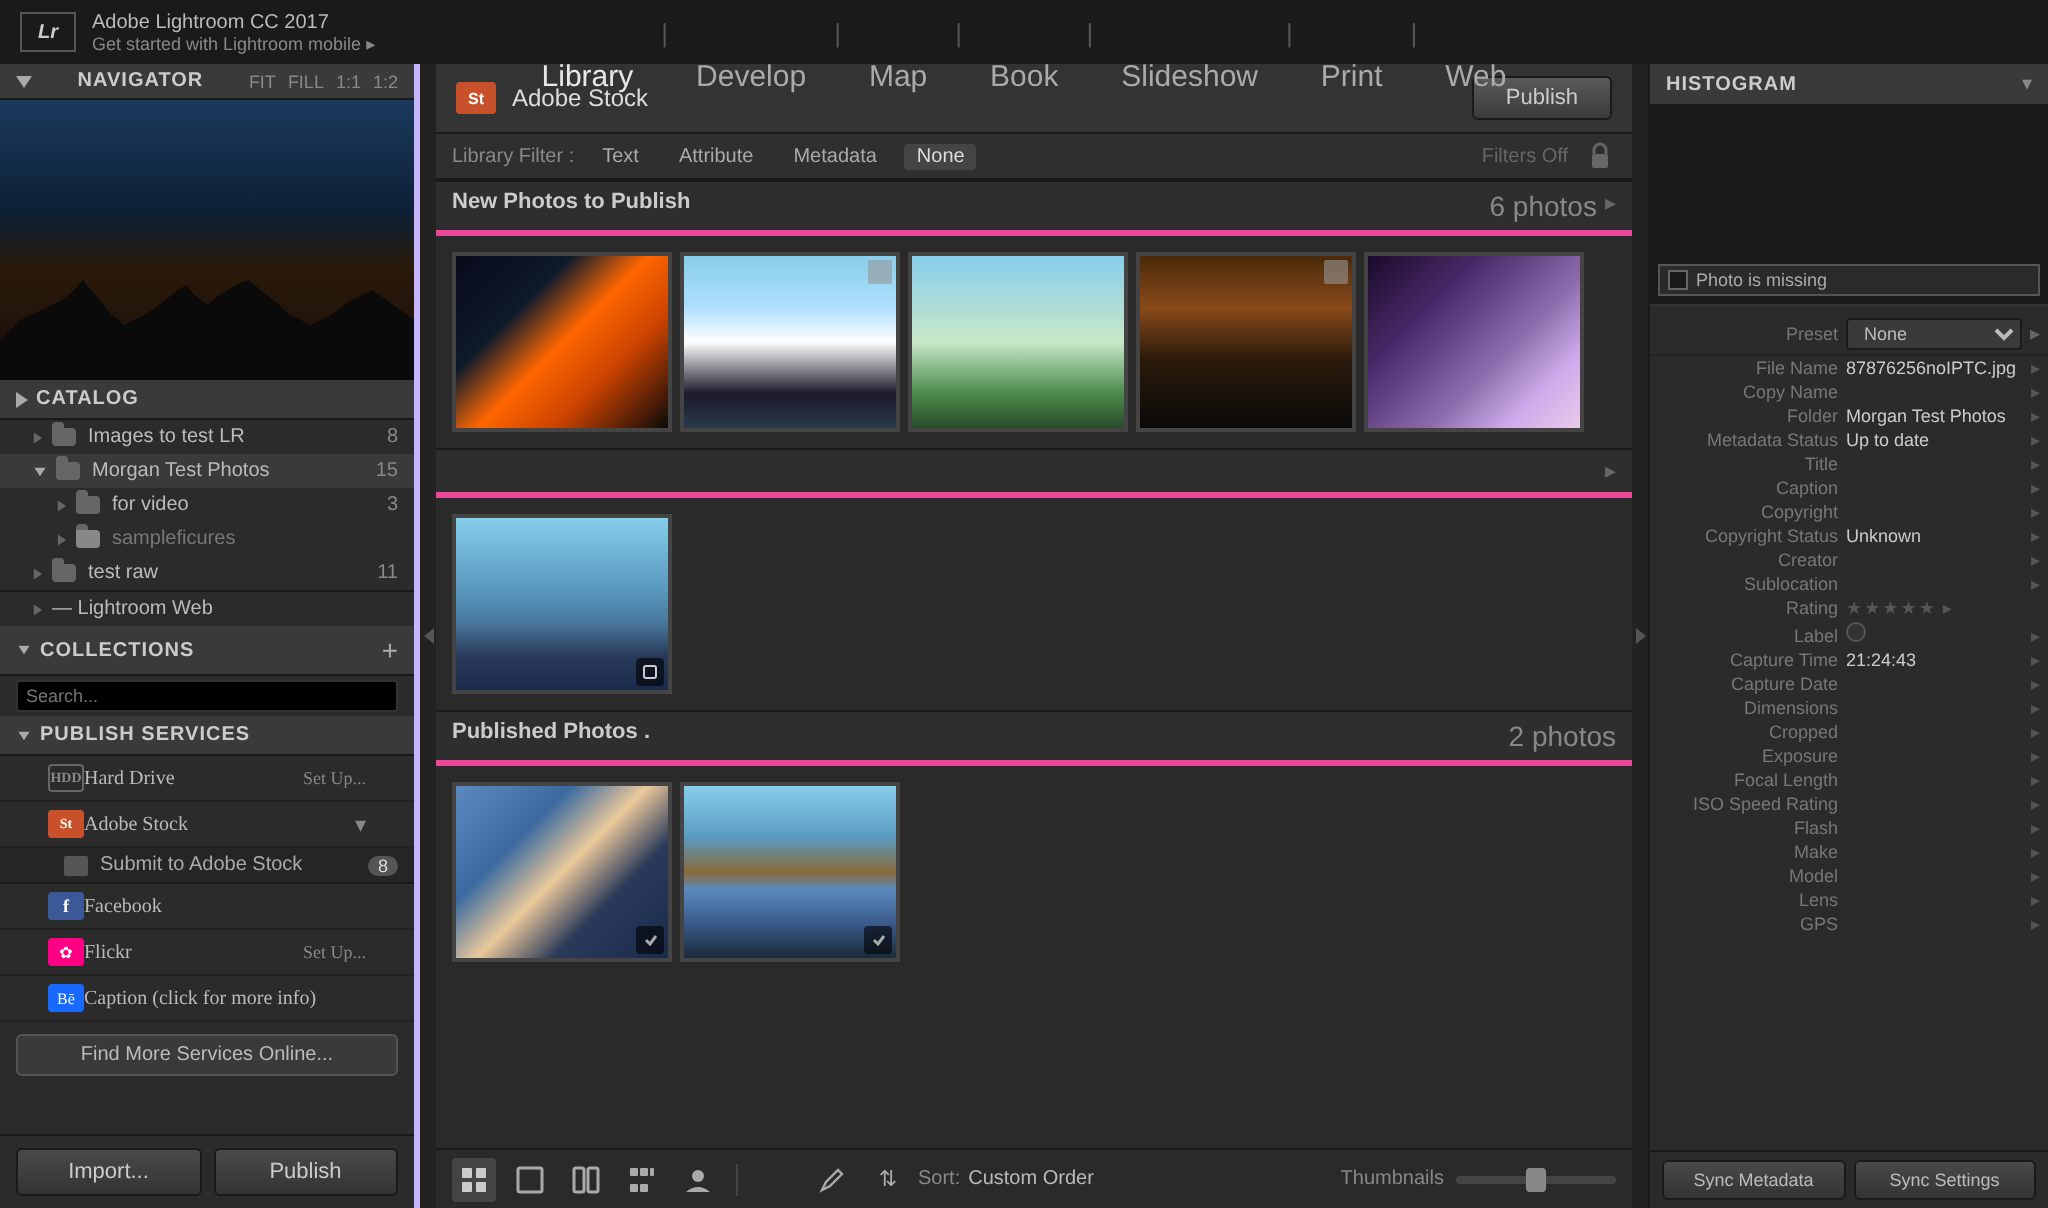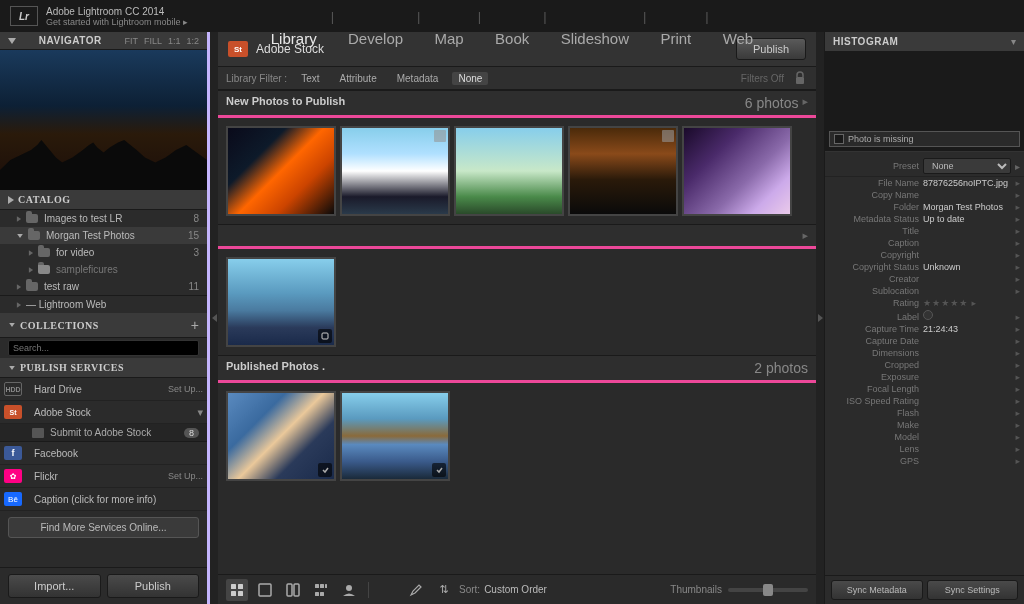--- a/index.html
+++ b/index.html
@@ -140,21 +140,20 @@
       border-bottom: 1px solid #1a1a1a;
       cursor: pointer;
       gap: 4px;
     }
     .section-header-text {
       font-size: 10px;
       font-weight: bold;
       color: #ccc;
       text-transform: uppercase;
       letter-spacing: 0.5px;
-      font-family: Liberation Serif, serif;
     }
     .triangle-right { 
       display: inline-block;
       width: 0; height: 0;
       border-top: 4px solid transparent;
       border-bottom: 4px solid transparent;
       border-left: 6px solid #aaa;
     }
     .triangle-down {
       display: inline-block;
@@ -190,24 +189,25 @@
       width: 6px;
       height: 3px;
       background: #666;
       border-radius: 2px 2px 0 0;
     }
 
     
     .publish-service-item {
       display: flex;
       align-items: center;
-      padding: 4px 4px;
-      cursor: pointer;
-      gap: 12px;
+      padding: 4px 24px;
+      cursor: pointer;
+      gap: 0;
       border-bottom: 1px solid #222;
+      font-family: Liberation Serif, serif;
     }
     .service-icon-hd {
       width: 18px;
       height: 14px;
       border: 1px solid #666;
       border-radius: 2px;
       display: flex;
       align-items: center;
       justify-content: center;
       font-size: 7px;
@@ -682,21 +682,21 @@
     .side-handle-arrow.left { border-right: 5px solid #555; }
     .side-handle-arrow.right { border-left: 5px solid #555; }
   </style>
 </head>
 <body>
 
 <div class="top-bar">
   <div class="top-bar-left">
     <div class="lr-logo">Lr</div>
     <div>
-      <div style="font-size:10px;color:#bbb;">Adobe Lightroom CC 2014</div>
+      <div style="font-size:10px;color:#bbb;">Adobe Lightroom CC 2017</div>
       <div style="font-size:9px;color:#888;">
         <span>Get started with Lightroom mobile</span> ▸
       </div>
     </div>
   </div>
   <div class="top-bar-nav">
     <span class="nav-item active">Library</span>
     <span class="nav-separator">|</span>
     <span class="nav-item">Develop</span>
     <span class="nav-separator">|</span>

